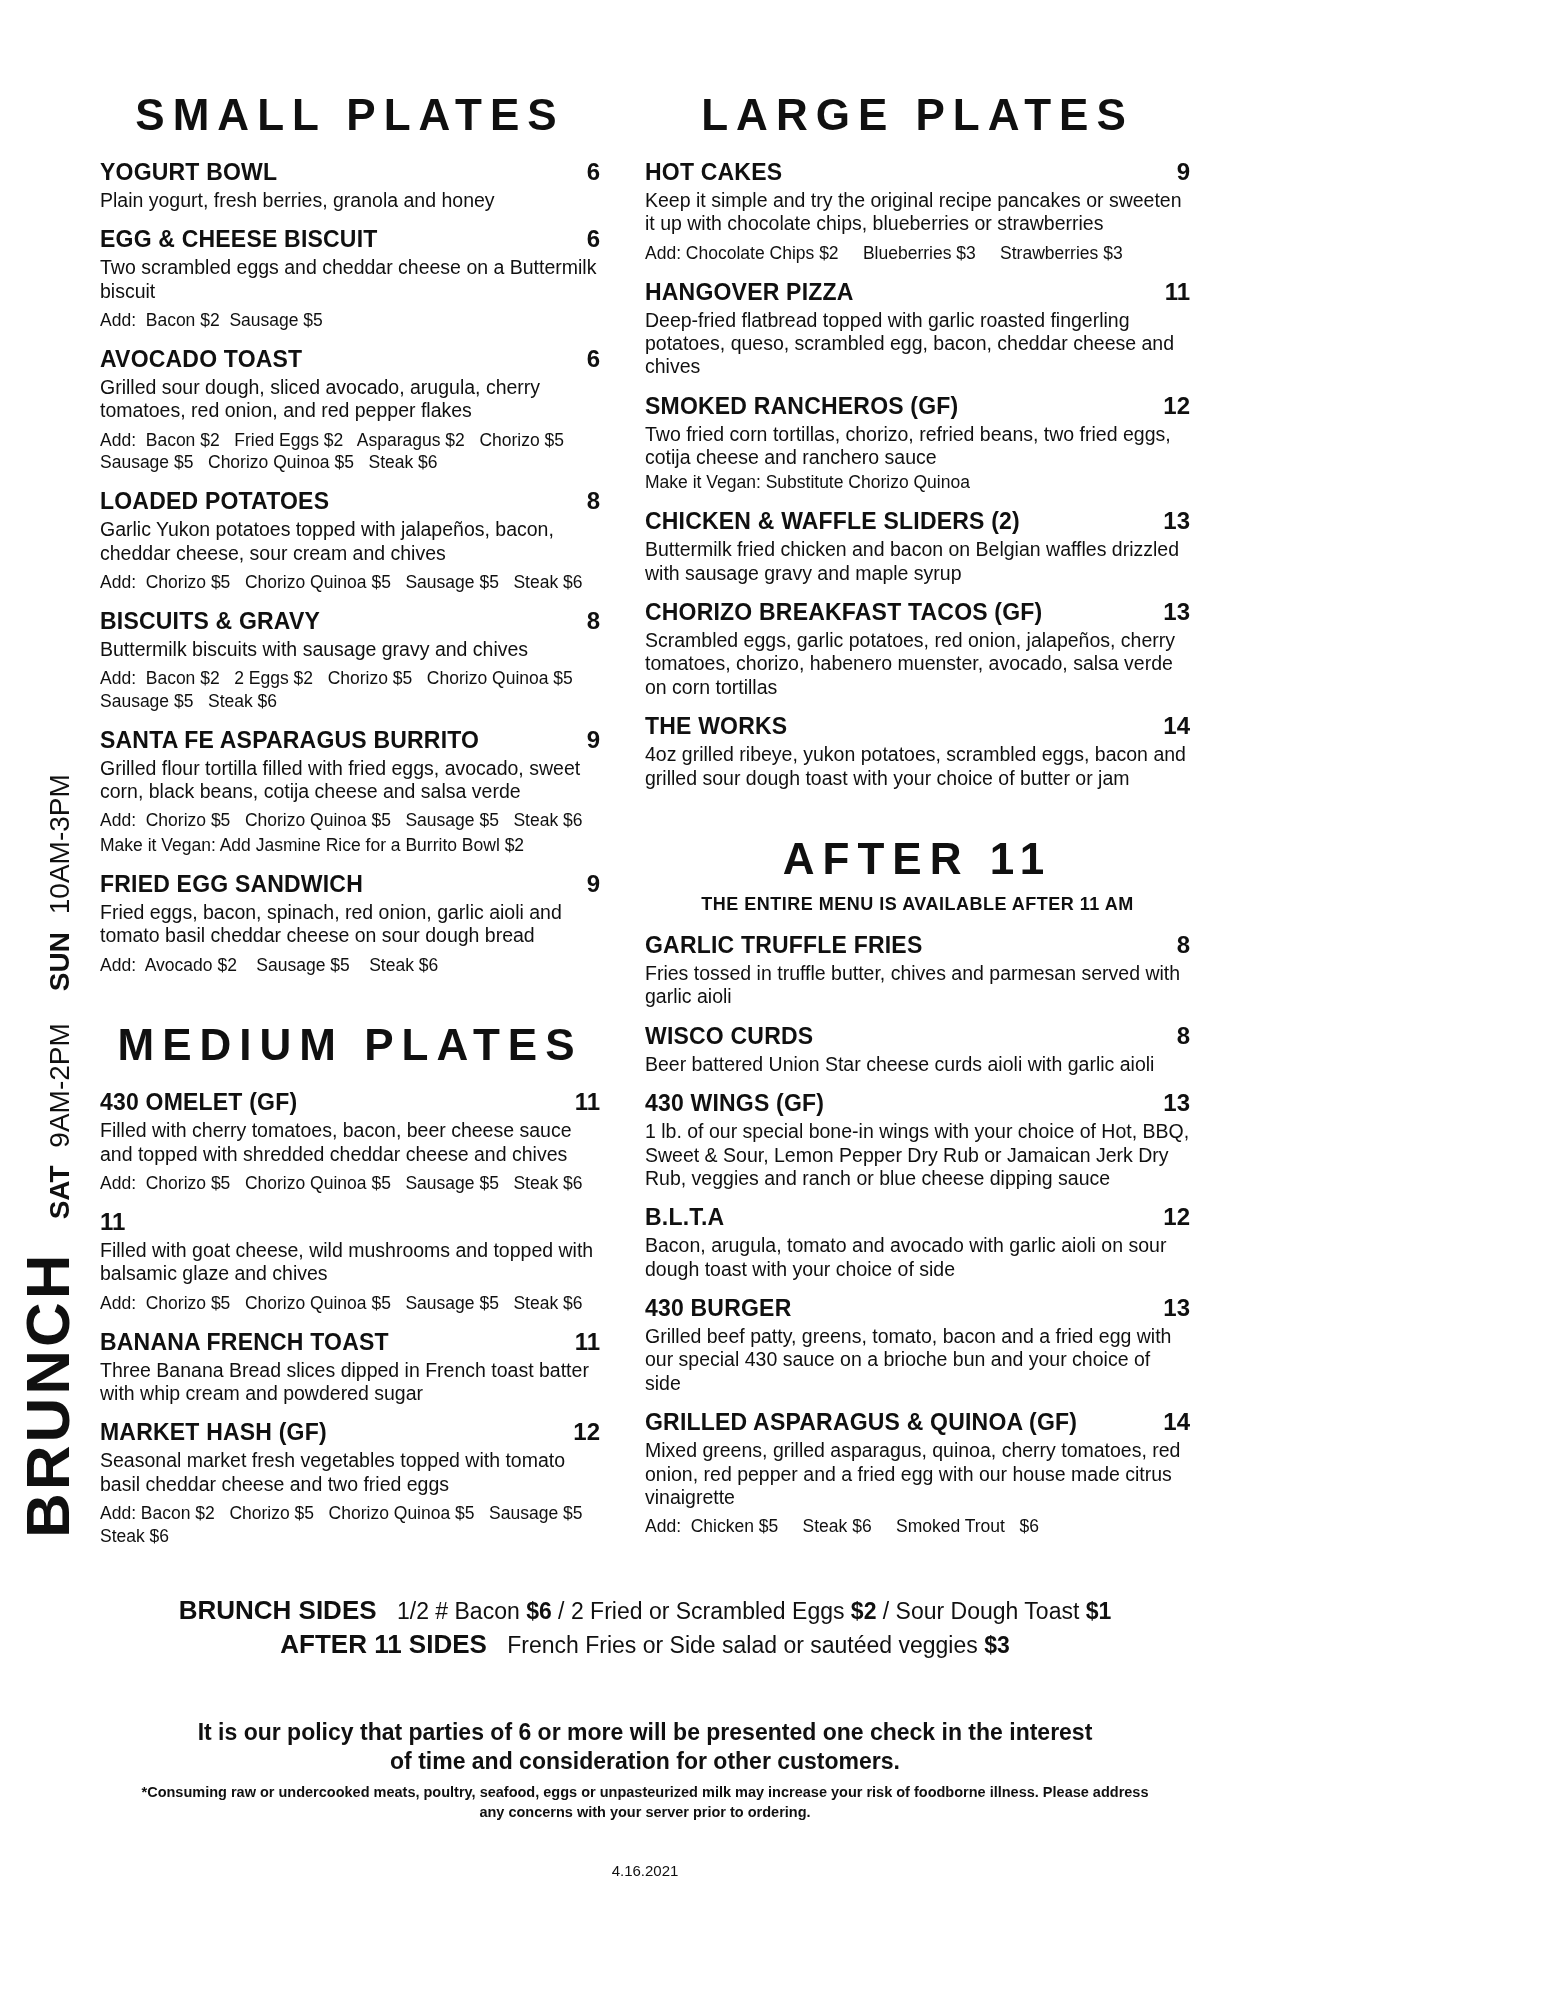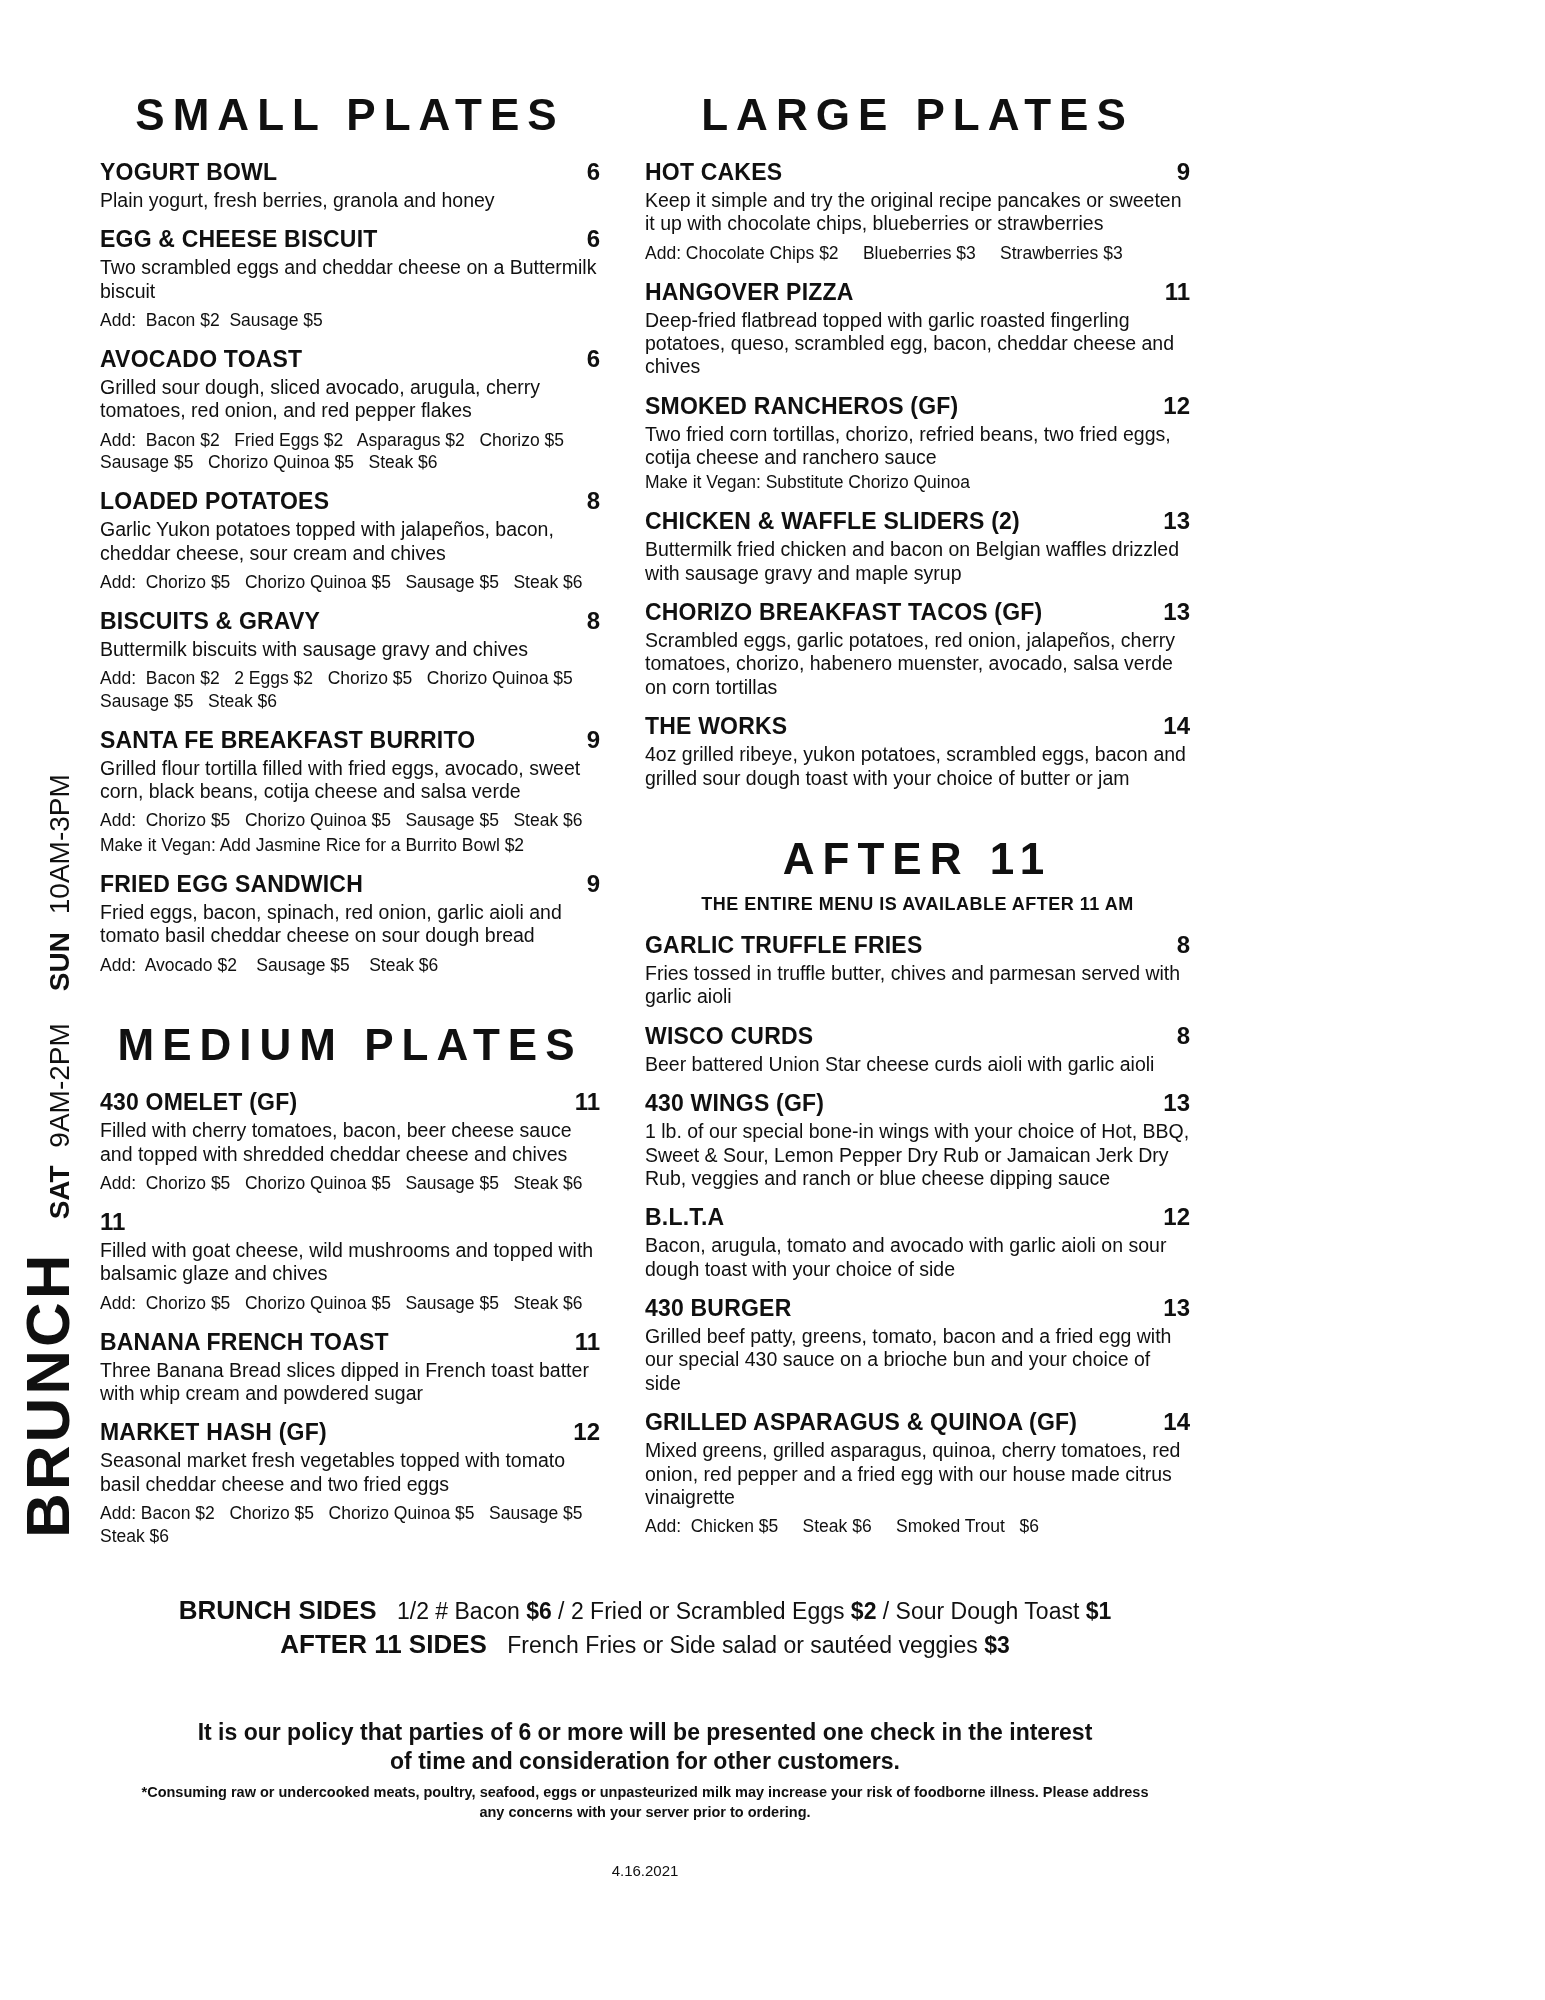--- a/index.html
+++ b/index.html
@@ -132,21 +132,21 @@
       <span class="item-price">8</span>
     </div>
     <p class="item-desc">Buttermilk biscuits with sausage gravy and chives</p>
     <p class="item-add">Add:  Bacon $2   2 Eggs $2   Chorizo $5   Chorizo Quinoa $5
 Sausage $5   Steak $6</p>
 
   </article>
 
   <article class="menu-item">
     <div class="item-head">
-      <h3 class="item-name">SANTA FE BREAKFAST BURRITO</h3>
+      <h3 class="item-name">SANTA FE ASPARAGUS BURRITO</h3>
       <span class="item-price">9</span>
     </div>
     <p class="item-desc">Grilled flour tortilla filled with fried eggs, avocado, sweet corn, black beans, cotija cheese and salsa verde</p>
     <p class="item-add">Add:  Chorizo $5   Chorizo Quinoa $5   Sausage $5   Steak $6</p>
     <p class="item-note">Make it Vegan: Add Jasmine Rice for a Burrito Bowl $2</p>
   </article>
 
   <article class="menu-item">
     <div class="item-head">
       <h3 class="item-name">FRIED EGG SANDWICH</h3>

